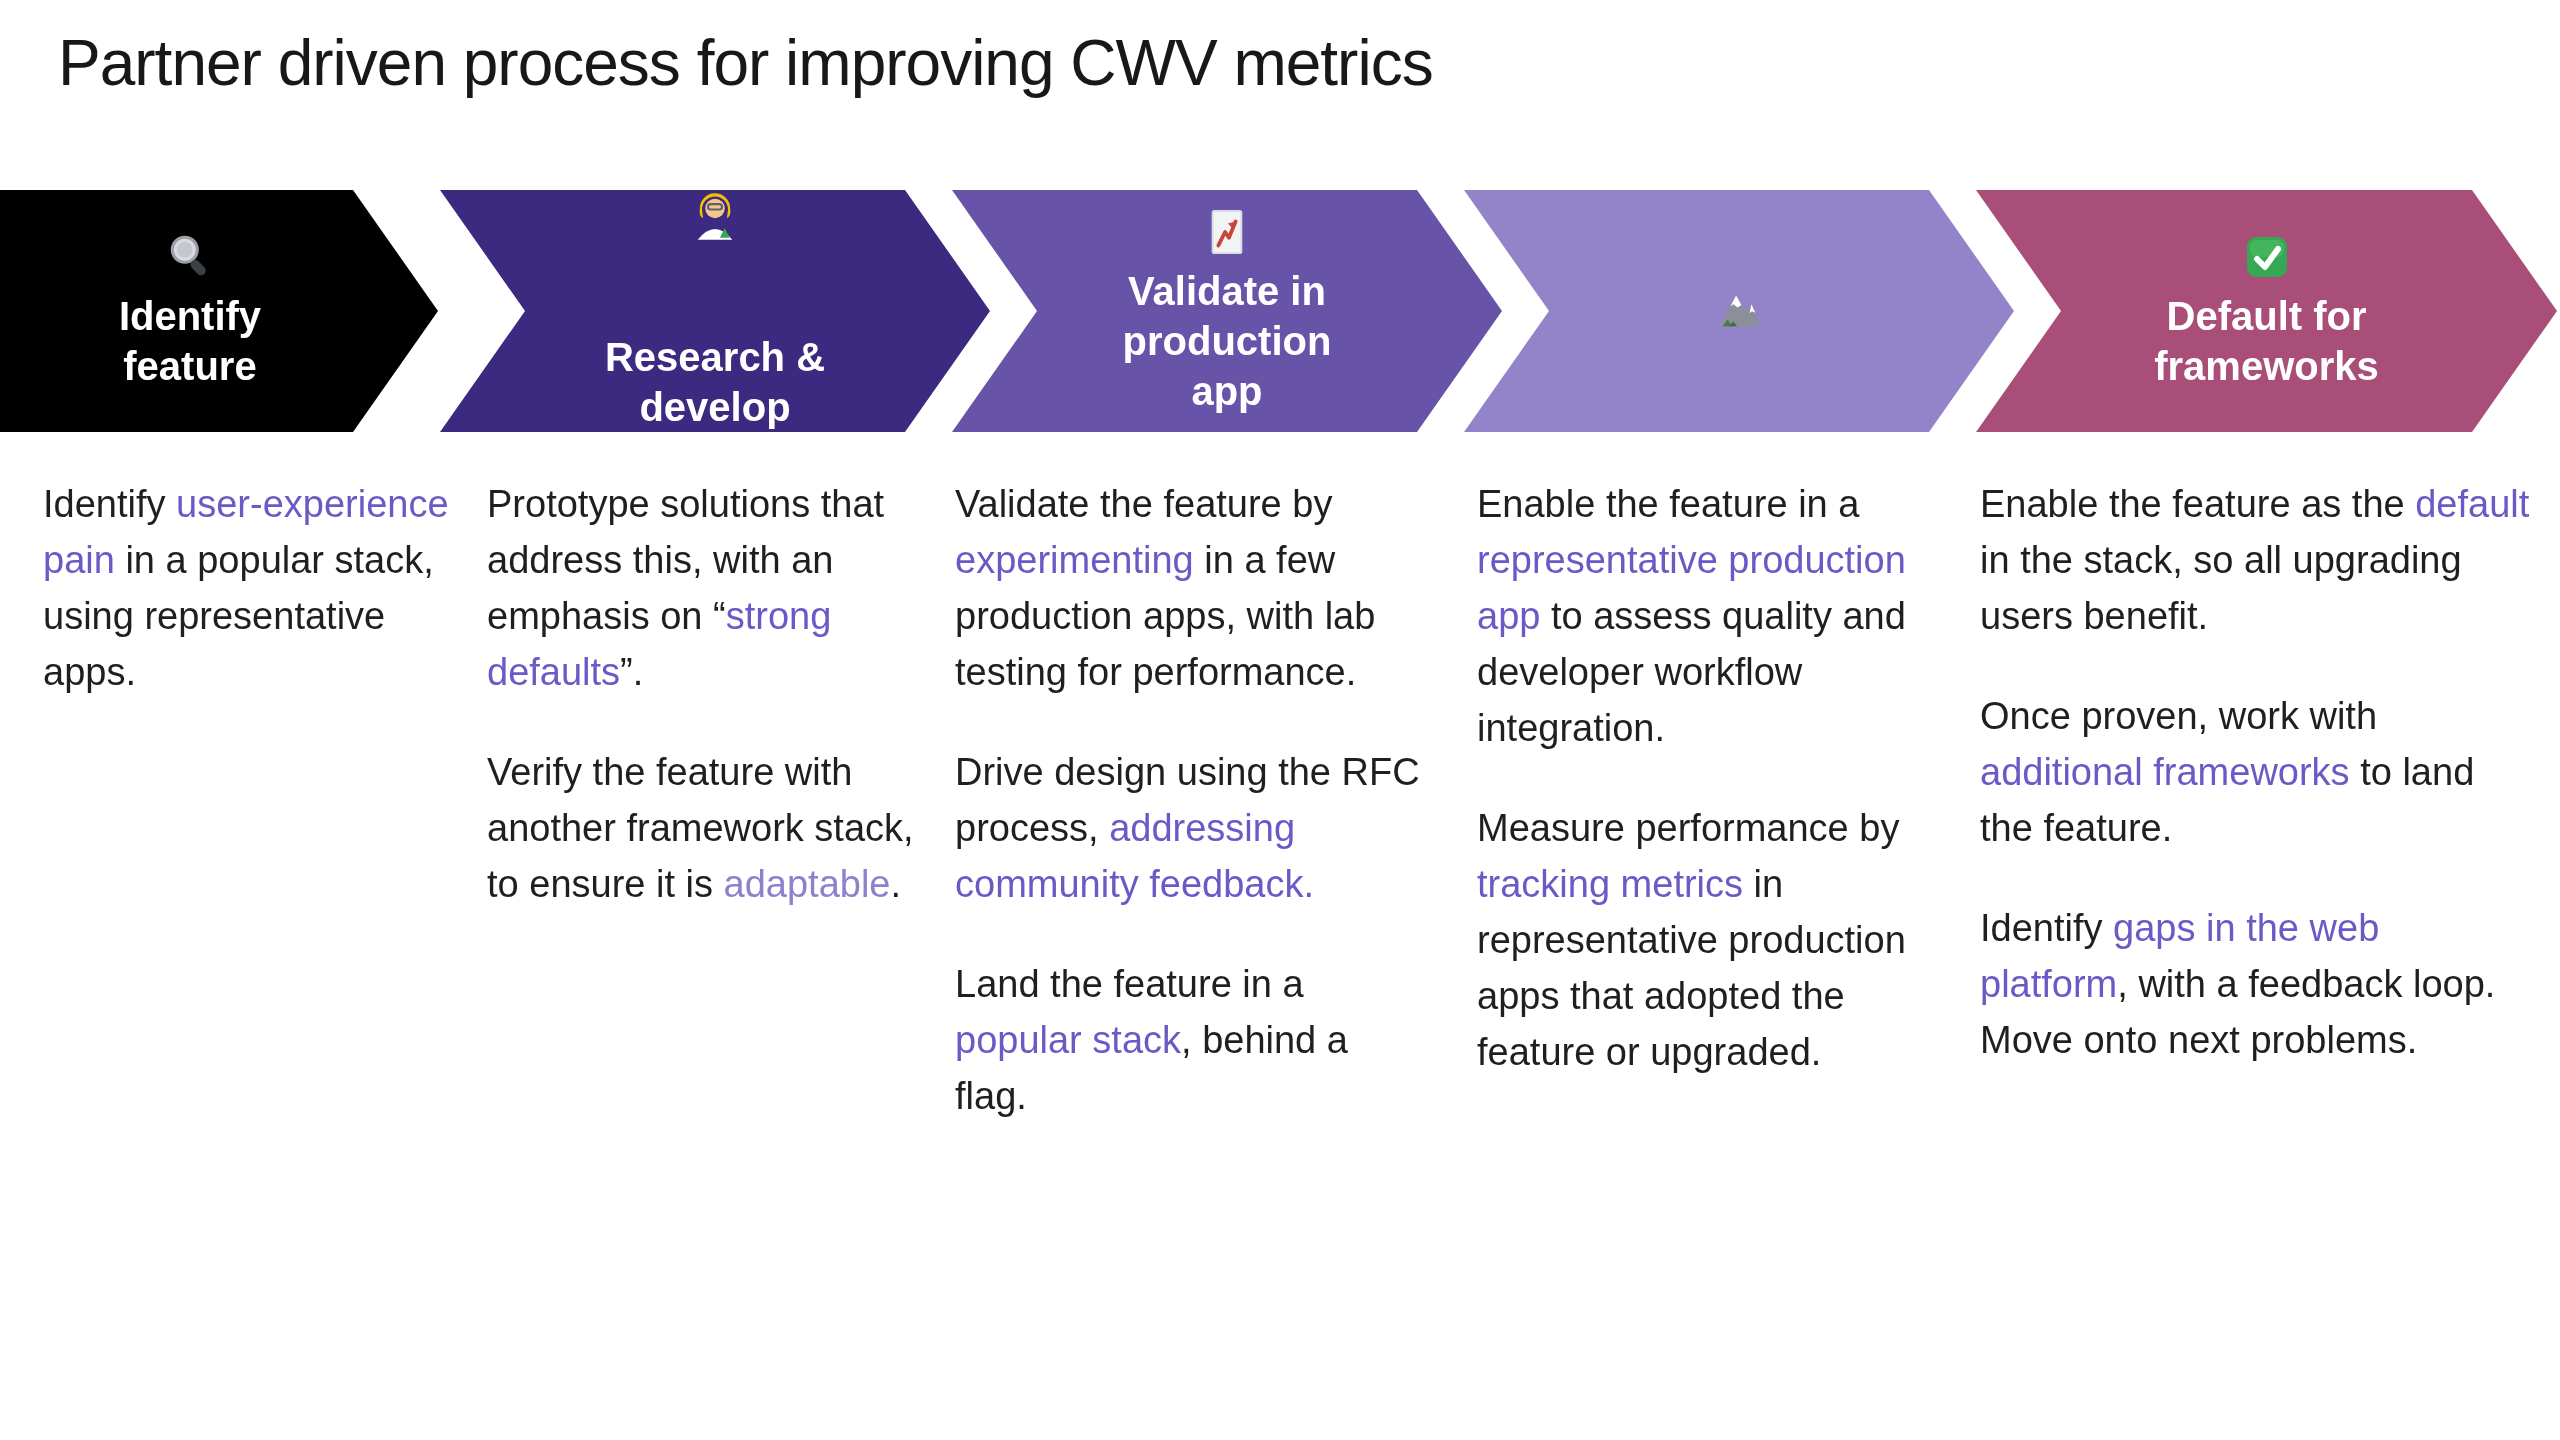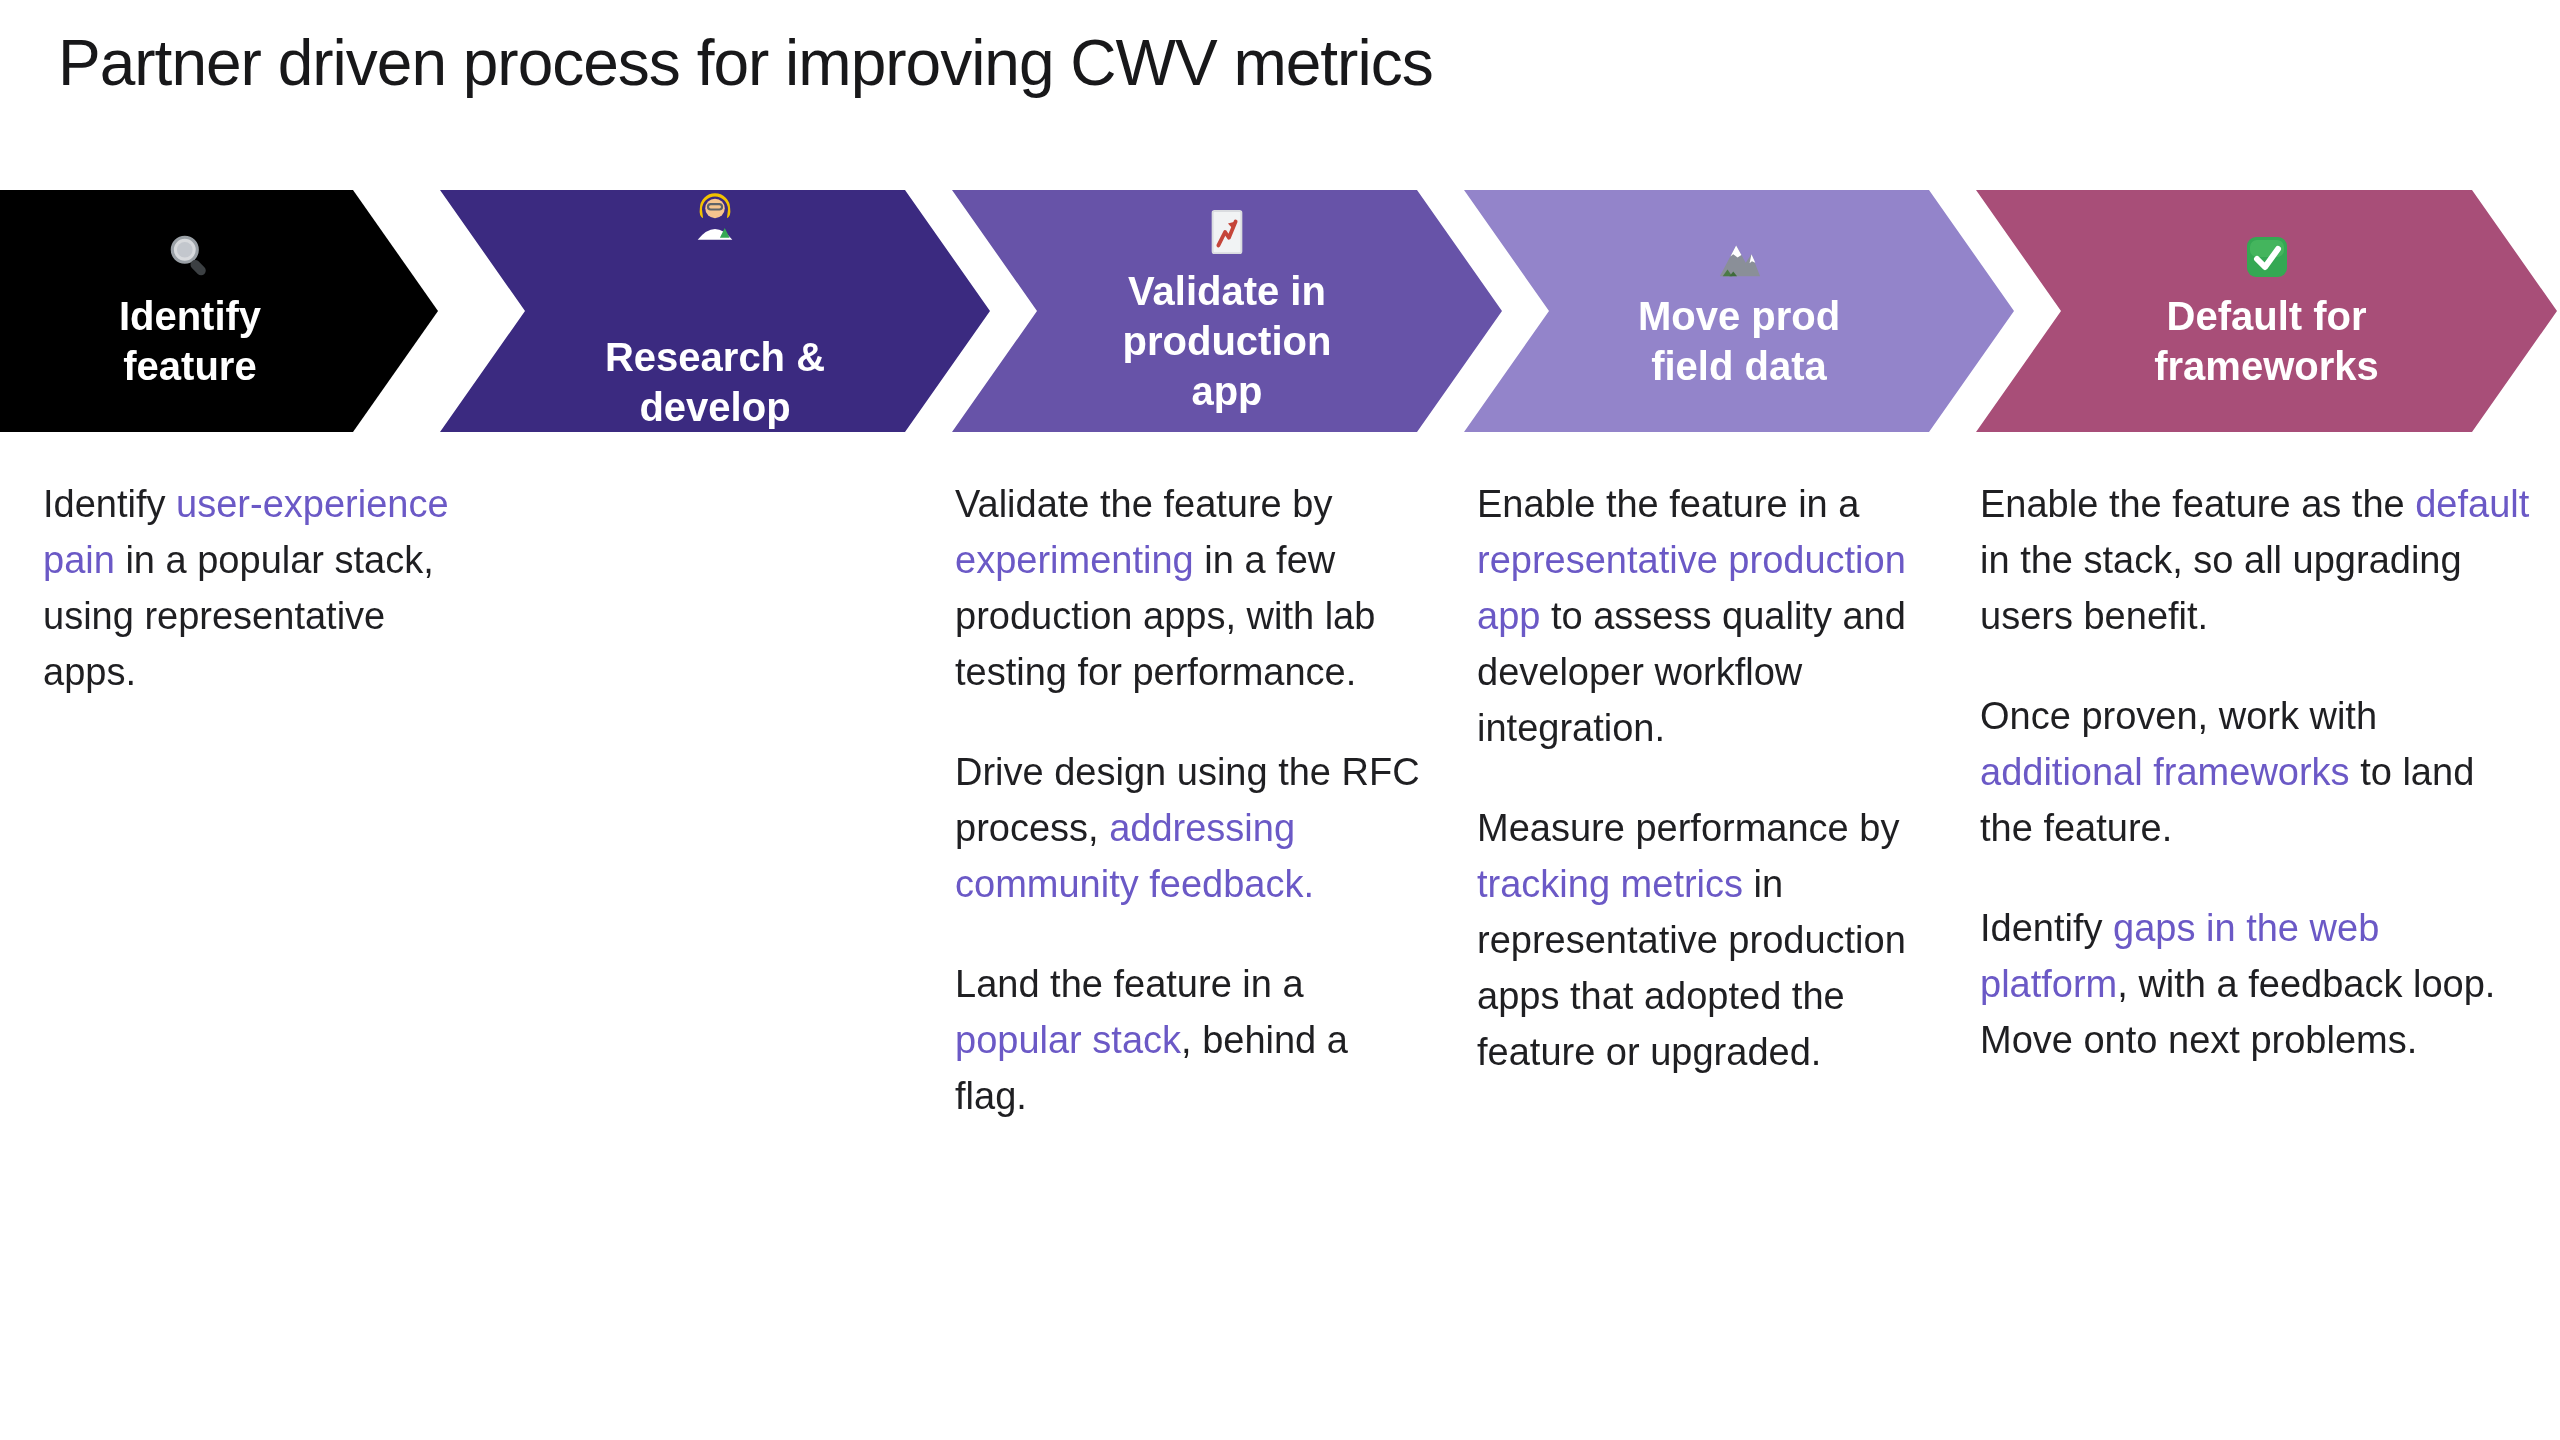--- a/index.html
+++ b/index.html
@@ -135,41 +135,43 @@
     <div class="chevron chev-notch c4" style="background: rgb(147, 132, 202);">
       <div class="chev-icon">
         <svg viewBox="0 0 48 48" width="52" height="46" aria-hidden="true">
           <path d="M4 44 L21 12 L31 30 L37 21 L46 44 Z" fill="#8a8f98"></path>
           <path d="M21 12 l5.5 10 -4 2.5 -4.5 -3.5 -3 2.5 z" fill="#ffffff"></path>
           <path d="M37 21 l4 9 -3.5 -1.5 -2.5 2 z" fill="#ffffff"></path>
           <path d="M7 44 l5 -7 5 7 z" fill="#4c7a46"></path>
           <path d="M14 44 l4 -5 4 5 z" fill="#3f6b3a"></path>
         </svg>
       </div>
-      <div class="chev-label">Move prod
-field data</div>
     </div>
 
     <div class="chevron chev-notch c5" style="background: rgb(168, 78, 120);">
       <div class="chev-icon">
         <svg viewBox="0 0 48 48" width="48" height="48" aria-hidden="true">
           <rect x="4" y="4" width="40" height="40" rx="9" fill="#34a853"></rect>
           <rect x="7" y="7" width="34" height="17" rx="7" fill="#4cbb63" opacity="0.7"></rect>
           <path d="M14 26 l8 8 13 -18" stroke="#ffffff" stroke-width="6" fill="none" stroke-linecap="round" stroke-linejoin="round"></path>
         </svg>
       </div>
       <div class="chev-label">Default for
 frameworks</div>
     </div>
 
   </div>
 
   <div class="col d1">
       <p><span>Identify </span><span class="link">user-experience pain</span><span> in a popular stack, using representative apps.</span></p>
     </div>
+  <div class="col d2">
+      <p><span>Prototype solutions that address this, with an emphasis on “</span><span class="link">strong defaults</span><span>”.</span></p>
+      <p><span>Verify the feature with another framework stack, to ensure it is </span><span class="link light">adaptable</span><span>.</span></p>
+    </div>
   <div class="col d3">
       <p><span>Validate the feature by </span><span class="link">experimenting</span><span> in a few production apps, with lab testing for performance.</span></p>
       <p><span>Drive design using the RFC process, </span><span class="link">addressing community feedback.</span></p>
       <p><span>Land the feature in a </span><span class="link">popular stack</span><span>, behind a flag.</span></p>
     </div>
   <div class="col d4">
       <p><span>Enable the feature in a </span><span class="link">representative production app</span><span> to assess quality and developer workflow integration.</span></p>
       <p><span>Measure performance by </span><span class="link">tracking metrics</span><span> in representative production apps that adopted the feature or upgraded.</span></p>
     </div>
   <div class="col d5">

